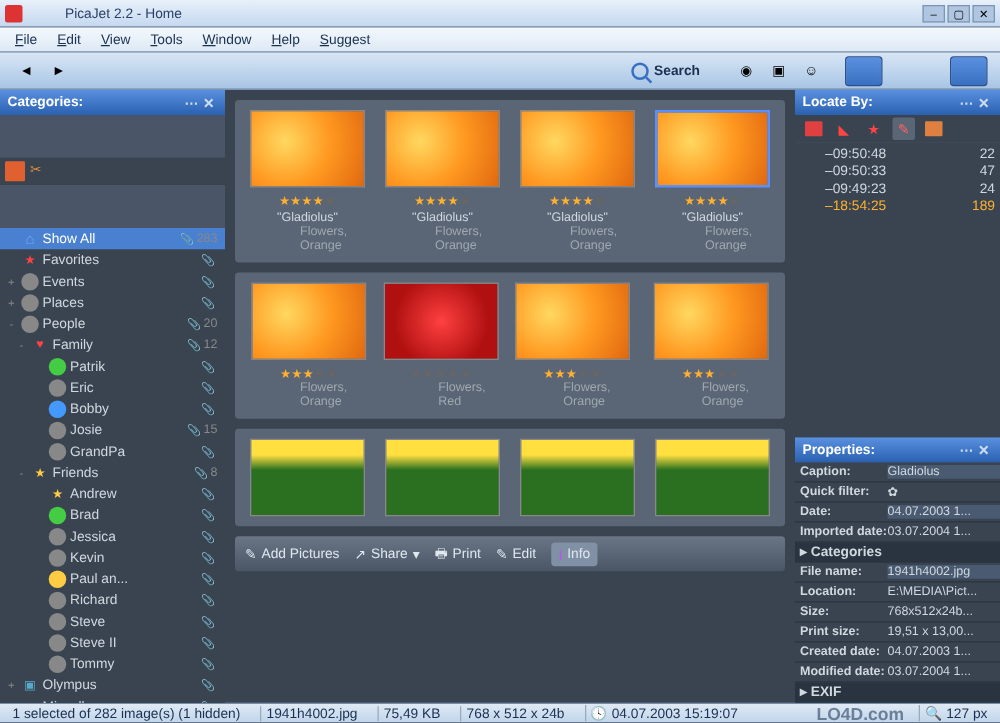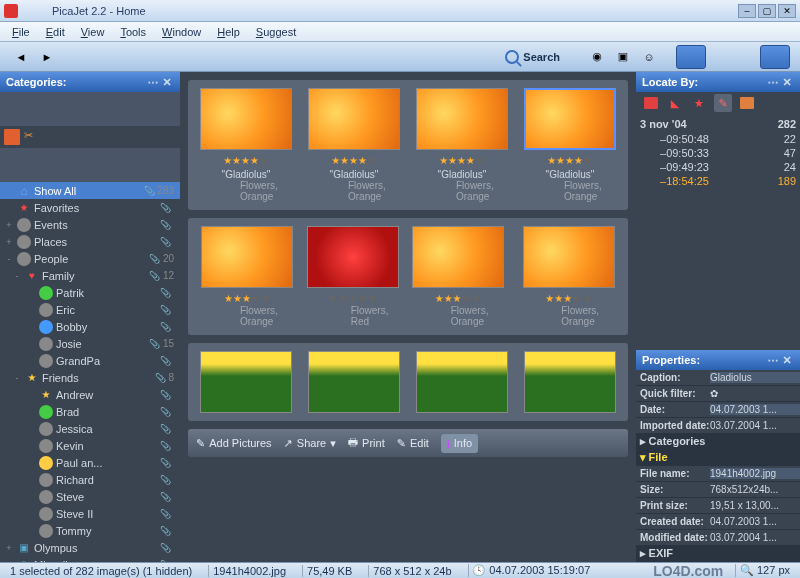--- a/index.html
+++ b/index.html
@@ -445,24 +445,20 @@
         </div>
       <div class="locate-tab" style="color:#f44">◣</div>
       <div class="locate-tab" style="color:#f44">★</div>
       <div class="locate-tab sel" style="color:#f66">✎</div>
       <div class="locate-tab">
           <span class="book-icon" style="background:#e08040"></span>
         </div>
     </div>
     <div class="locate-body">
       <div class="date-list">
-        <div class="date-head">
-          <span class="d1">3 nov '04</span>
-          <span>282</span>
-        </div>
         <div id="date-rows">
             <div class="date-row">
               <span>– </span>
               <span class="t">09:50:48</span>
               <span>22</span>
             </div>
             <div class="date-row">
               <span>– </span>
               <span class="t">09:50:33</span>
               <span>47</span>
@@ -497,24 +493,27 @@
         </div>
         <div class="prop-row">
           <span class="pk">Date:</span>
           <span class="pv hl">04.07.2003 1...</span>
         </div>
         <div class="prop-row">
           <span class="pk">Imported date:</span>
           <span class="pv">03.07.2004 1...</span>
         </div>
         <div class="prop-row section collapsed">▸ Categories</div>
-        <div class="prop-row section">▾ File</div>
         <div class="prop-row">
           <span class="pk">File name:</span>
           <span class="pv hl">1941h4002.jpg</span>
+        </div>
+        <div class="prop-row">
+          <span class="pk">Location:</span>
+          <span class="pv">E:\MEDIA\Pict...</span>
         </div>
         <div class="prop-row">
           <span class="pk">Size:</span>
           <span class="pv">768x512x24b...</span>
         </div>
         <div class="prop-row">
           <span class="pk">Print size:</span>
           <span class="pv">19,51 x 13,00...</span>
         </div>
         <div class="prop-row">

